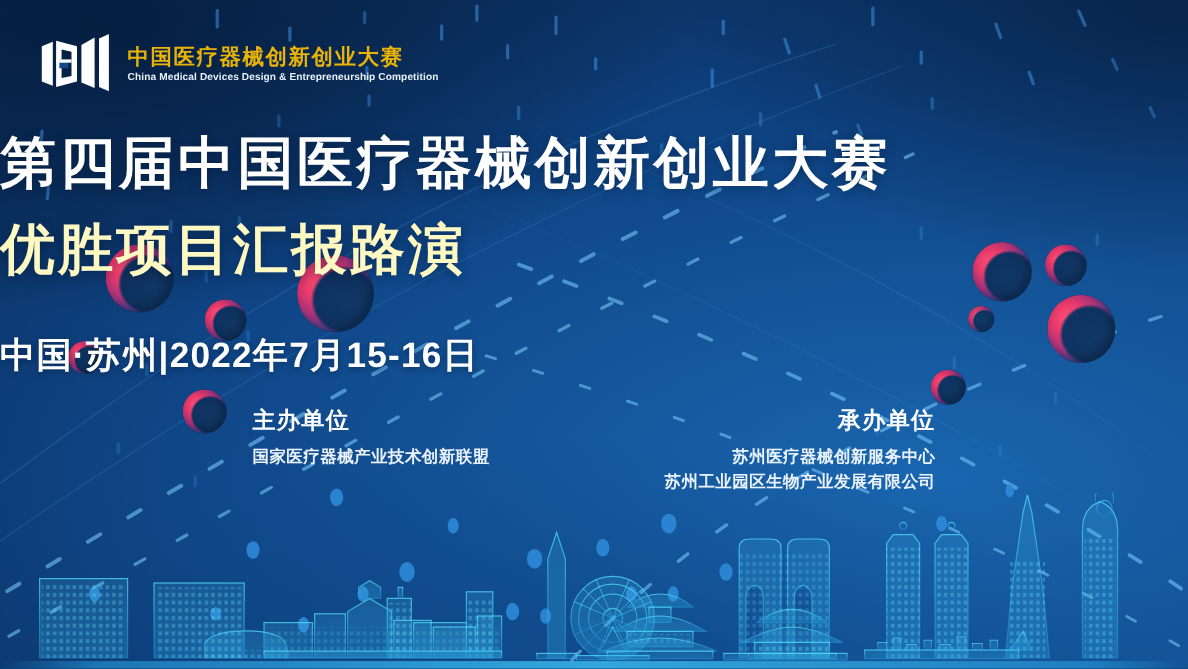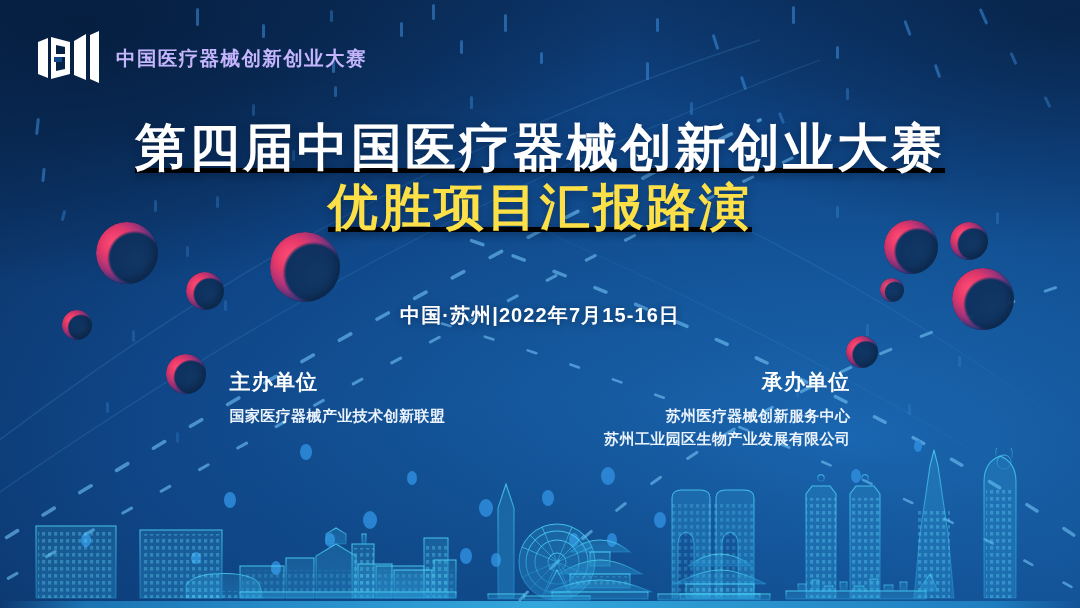--- a/index.html
+++ b/index.html
@@ -81,65 +81,62 @@
   .logo-block {
     position: absolute;
     left: 36px; top: 28px;
     display: flex;
     align-items: center;
     gap: 14px;
   }
   .logo-mark { width: 66px; height: 60px; flex: 0 0 auto; }
   .logo-text { display: flex; flex-direction: column; gap: 2px; }
   .logo-cn {
-    color: #c4b5fd;
+    color: #eab308;
     font-size: 19.5px;
     font-weight: 700;
     letter-spacing: 1.4px;
     line-height: 1.15;
     white-space: nowrap;
   }
   .logo-en {
     color: #e8f1fb;
     font-size: 9.2px;
     font-weight: 700;
     letter-spacing: .1px;
     white-space: nowrap;
     transform: scaleX(1.0);
     transform-origin: left center;
   }
   .titles {
     position: absolute;
     left: 0; right: 0; top: 118px;
-    text-align: center;
-    text-decoration: underline;
   }
   .title-1 {
     color: #ffffff;
     font-size: 51px;
     font-weight: 700;
     letter-spacing: 3px;
     line-height: 1.18;
     text-shadow: 0 2px 10px rgba(3,20,46,0.45);
   }
   .title-2 {
-    color: #fde047;
+    color: #fef9c3;
     font-size: 50px;
     font-weight: 700;
     letter-spacing: 3px;
     line-height: 1.18;
-    margin-top: 0;
+    margin-top: 20px;
     text-shadow: 0 2px 10px rgba(3,20,46,0.45);
   }
   .datebar {
     position: absolute;
     left: 0; right: 0; top: 302px;
-    text-align: center;
     color: #ffffff;
-    font-size: 20px;
+    font-size: 32px;
     font-weight: 700;
     letter-spacing: 1.1px;
     text-shadow: 0 1px 6px rgba(3,20,46,0.45);
   }
   .orgs {
     position: absolute;
     left: 0; right: 0; top: 368px;
     display: flex;
     justify-content: center;
     gap: 15px;
@@ -482,20 +479,21 @@
           <path d="M18,26 L26,26 L26,34 L18,34 Z" fill="#114a86"></path>
           <rect x="15" y="26" width="14" height="3"></rect>
 
           <path d="M38,13 L50,6 L50,52 L38,47 Z"></path>
 
           <path d="M54,7 L63,3 L63,55 L54,51 Z"></path>
         </g>
       </svg>
       <div class="logo-text">
         <div class="logo-cn">中国医疗器械创新创业大赛</div>
+        <div class="logo-en">China Medical Devices Design &amp; Entrepreneurship Competition</div>
       </div>
     </div>
 
     <div class="titles">
       <div class="title-1">第四届中国医疗器械创新创业大赛</div>
       <div class="title-2">优胜项目汇报路演</div>
     </div>
 
     <div class="datebar">中国·苏州|2022年7月15-16日</div>
 

